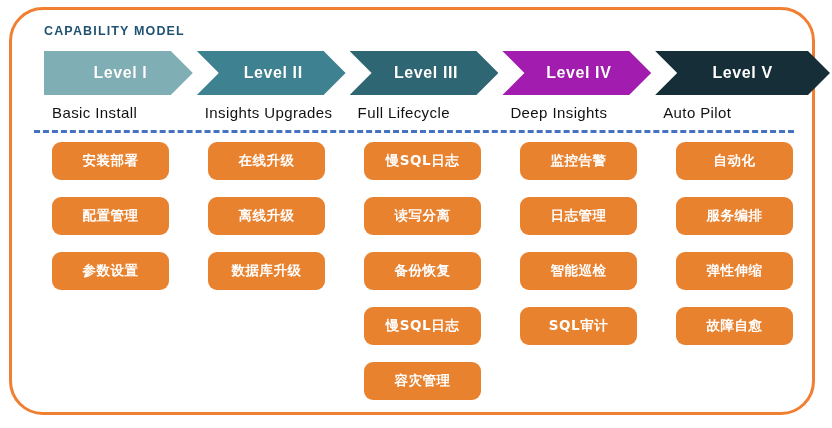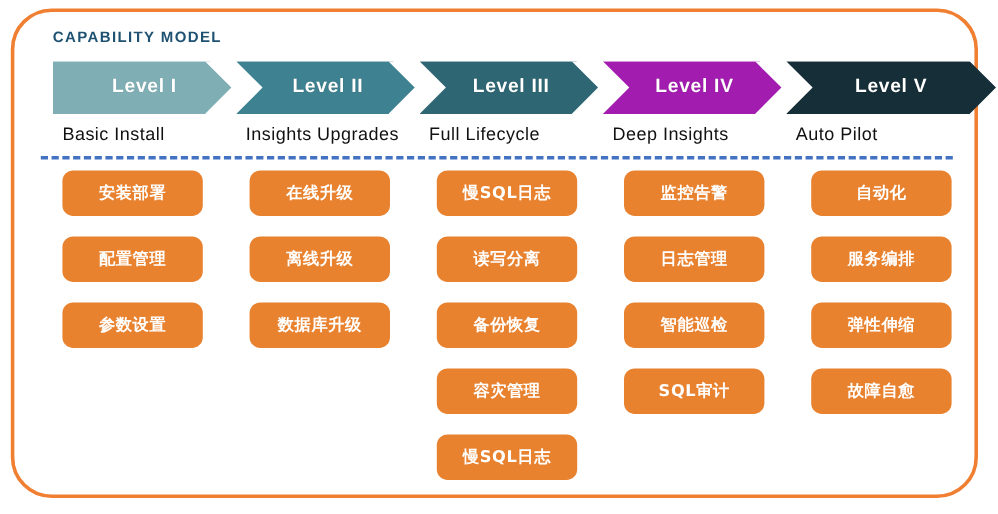--- a/index.html
+++ b/index.html
@@ -183,22 +183,22 @@
       </div>
       <div class="column" style="left: 174px;">
         <div class="cap">在线升级</div>
         <div class="cap">离线升级</div>
         <div class="cap">数据库升级</div>
       </div>
       <div class="column" style="left: 330px;">
         <div class="cap">慢SQL日志</div>
         <div class="cap">读写分离</div>
         <div class="cap">备份恢复</div>
+        <div class="cap">慢SQL日志</div>
         <div class="cap">容灾管理</div>
-        <div class="cap">慢SQL日志</div>
       </div>
       <div class="column" style="left: 642px;">
         <div class="cap">自动化</div>
         <div class="cap">服务编排</div>
         <div class="cap">弹性伸缩</div>
         <div class="cap">故障自愈</div>
       </div>
       <div class="column" style="left: 486px;">
         <div class="cap">监控告警</div>
         <div class="cap">日志管理</div>

